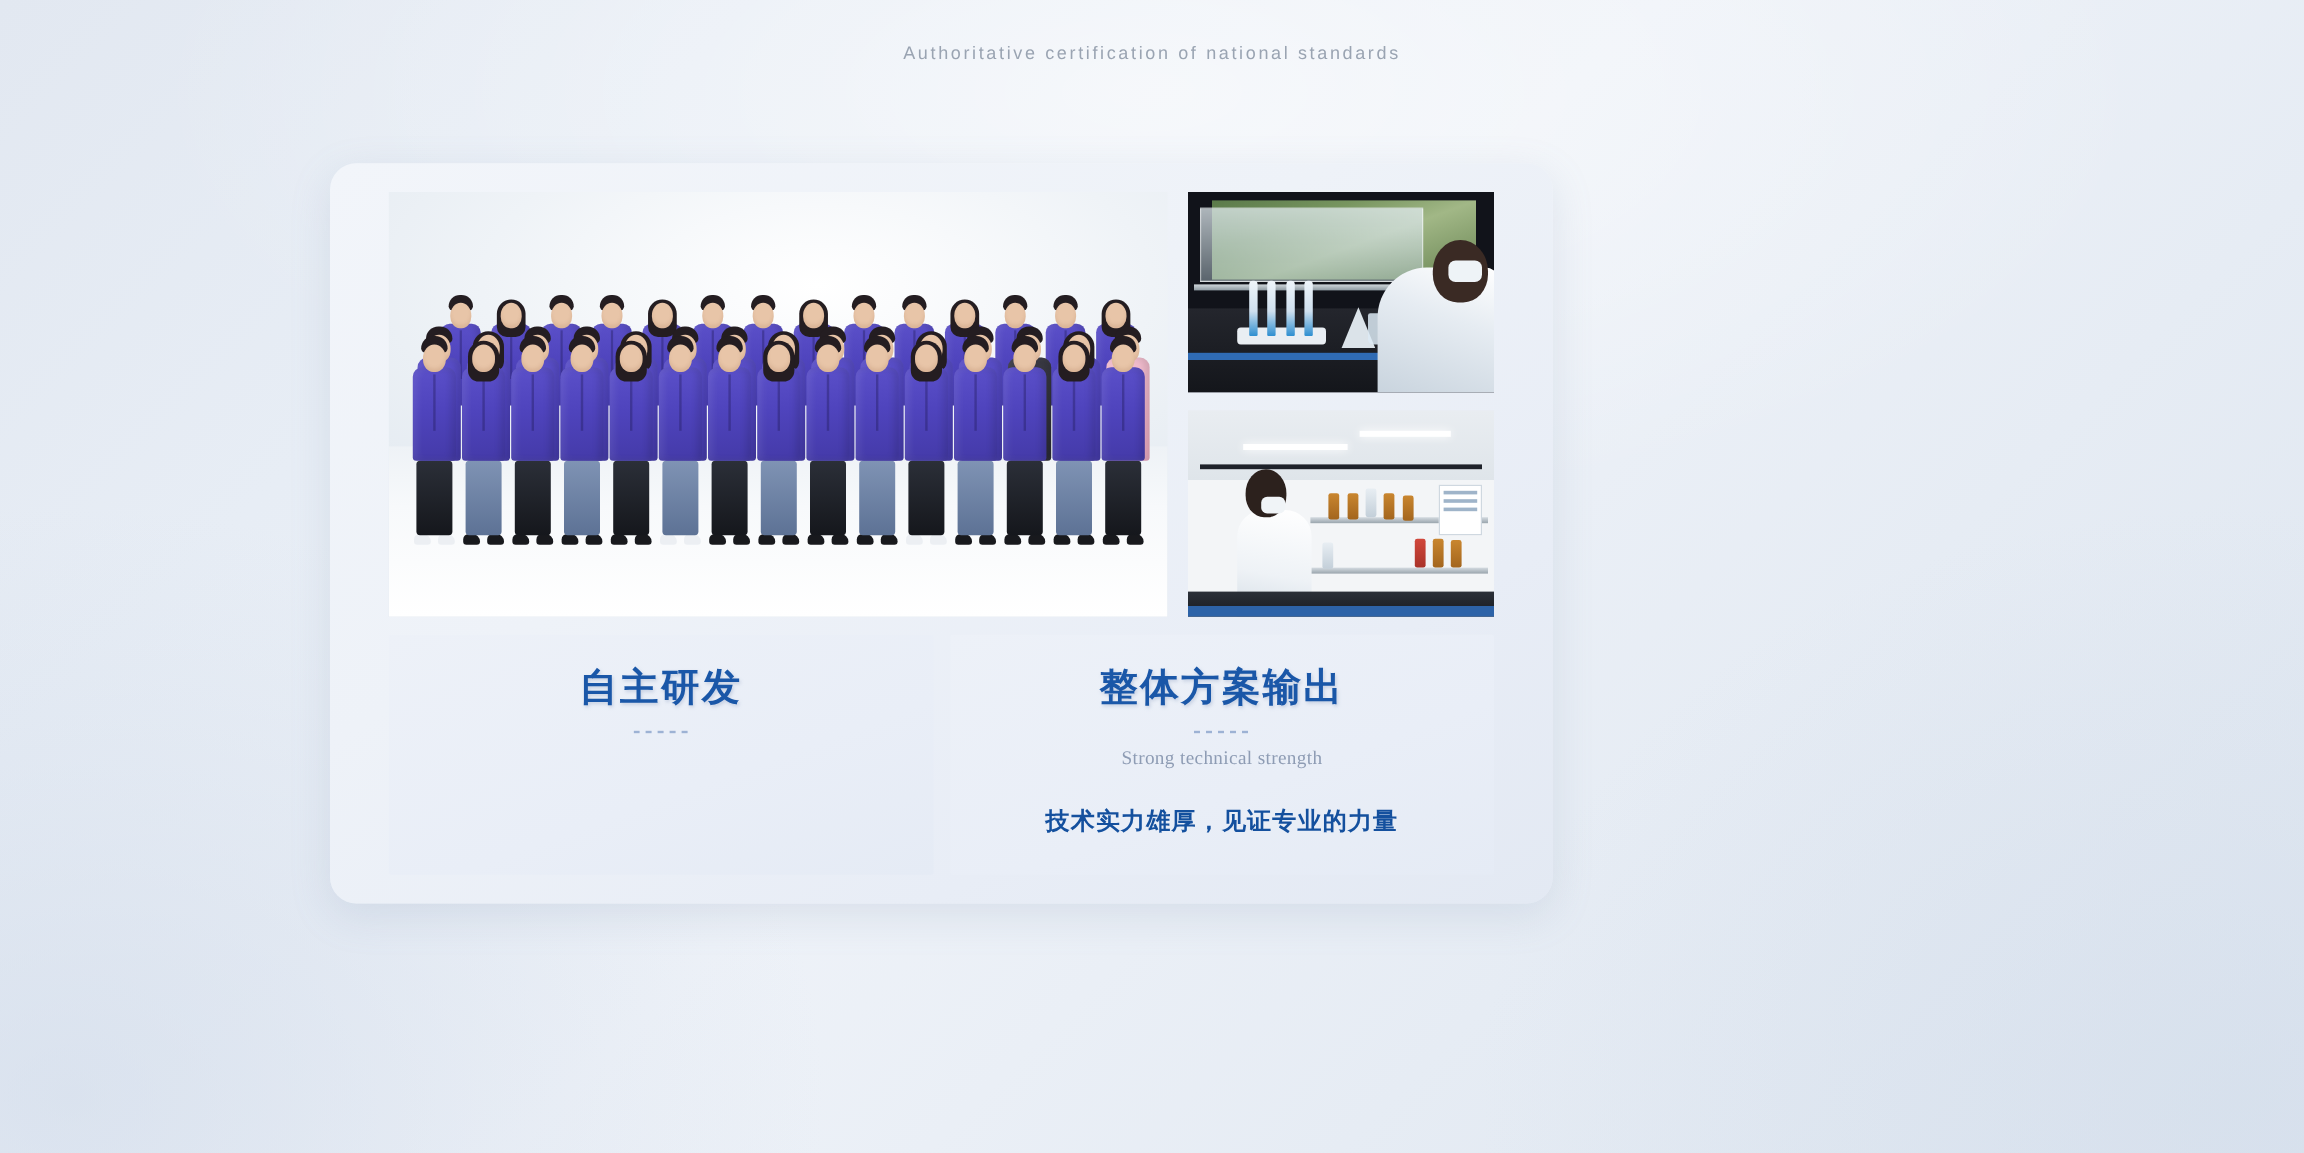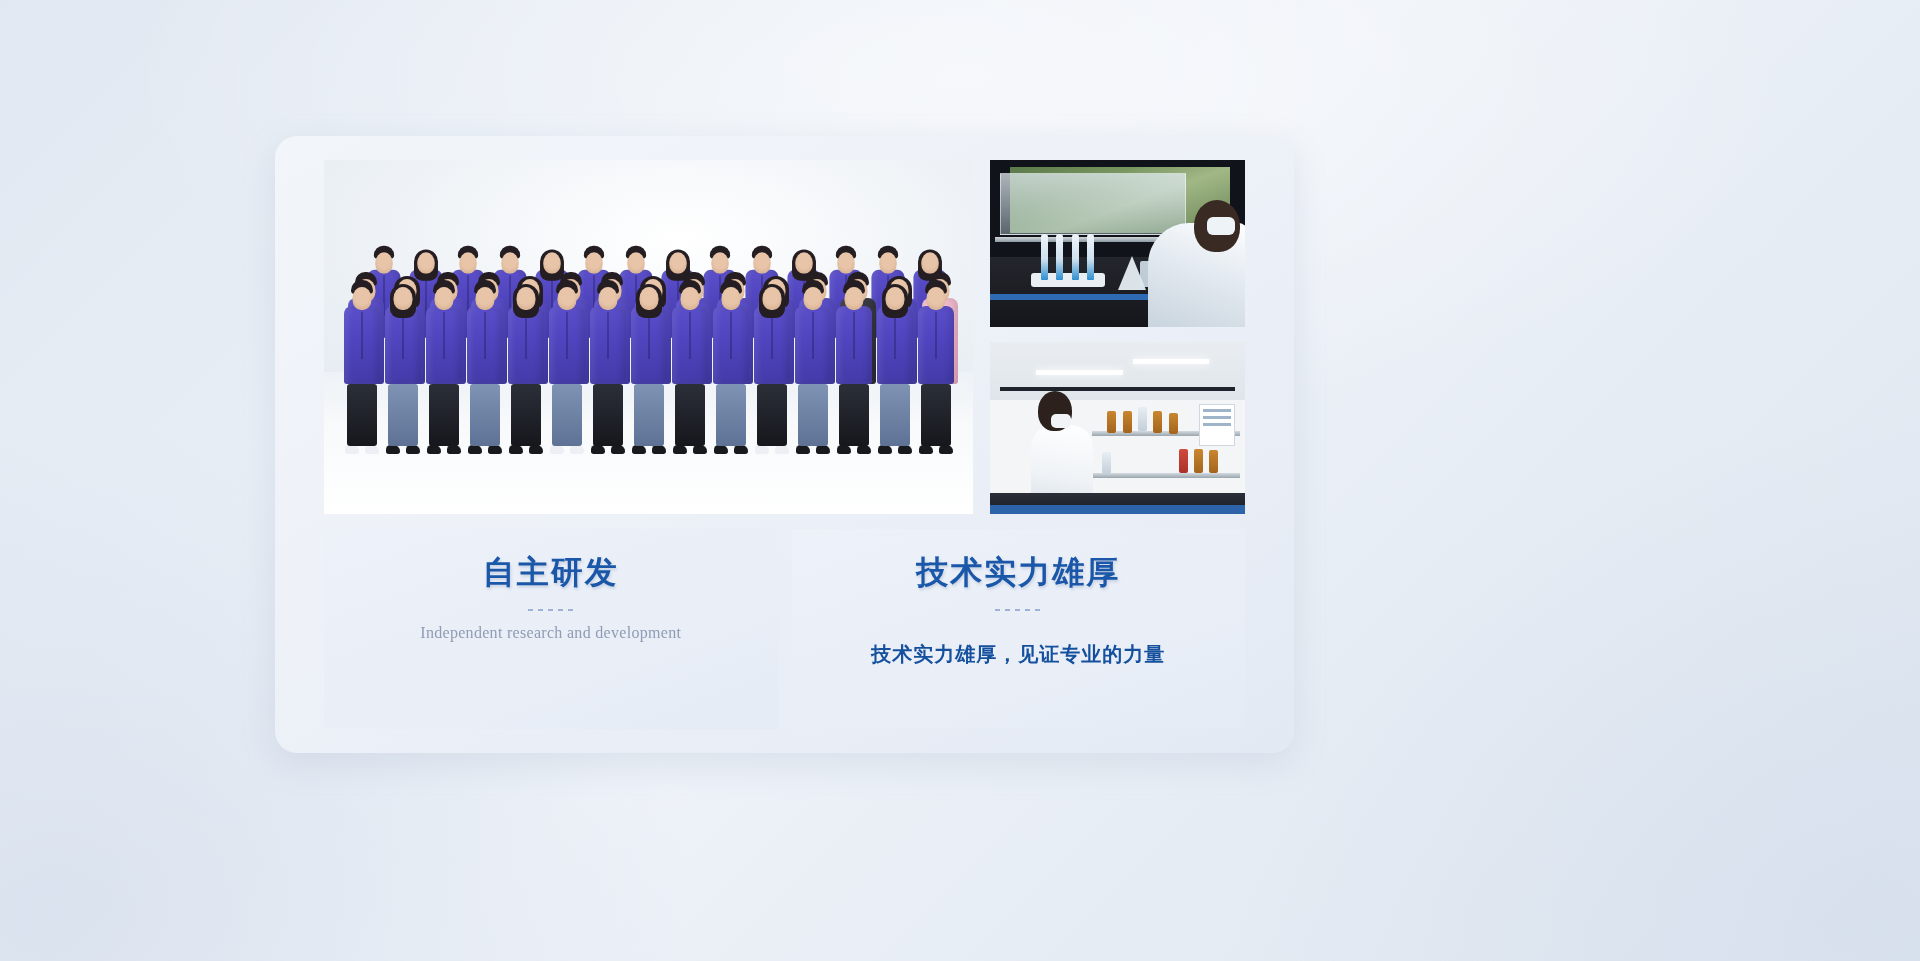--- a/index.html
+++ b/index.html
@@ -342,20 +342,21 @@
     color: #14509e;
     letter-spacing: 1px;
   }
 </style>
 </head>
 <body>
 
 <div class="page">
 
   <div class="header">
+    <p class="header-subtitle">Authoritative certification of national standards</p>
   </div>
 
   <div class="panel">
 
     <div class="gallery">
 
       <div class="photo photo-team">
         <div class="floor"></div>
         <div class="crowd" id="crowd">
             <div class="person" style="left: 42px; bottom: 108px; transform: scale(0.92); z-index: 10; height: 104px;">
@@ -706,23 +707,23 @@
           <div class="benchblue2"></div>
         </div>
       </div>
     </div>
 
     <div class="cards">
 
       <div class="card">
         <h2 class="card-title">自主研发</h2>
         <div class="card-divider"></div>
-        <p class="card-en">Independent research and development</p>
       </div>
 
       <div class="card">
-        <h2 class="card-title">技术实力雄厚</h2>
+        <h2 class="card-title">整体方案输出</h2>
         <div class="card-divider"></div>
+        <p class="card-en">Strong technical strength</p>
         <p class="card-desc">技术实力雄厚，见证专业的力量</p>
       </div>
     </div>
   </div>
 </div>
 
 </body></html>

